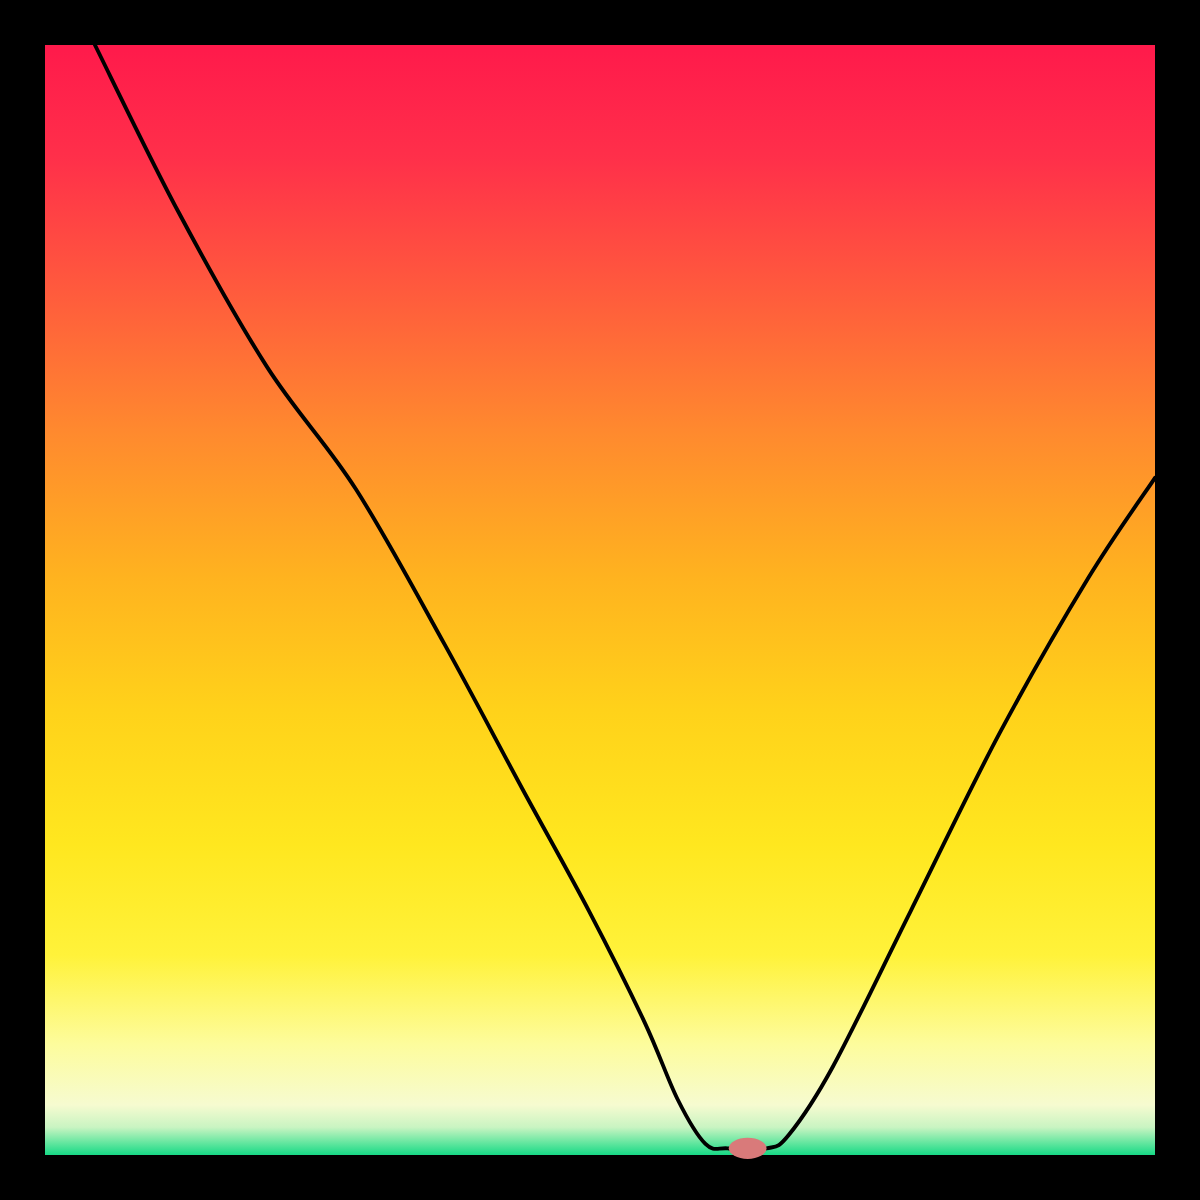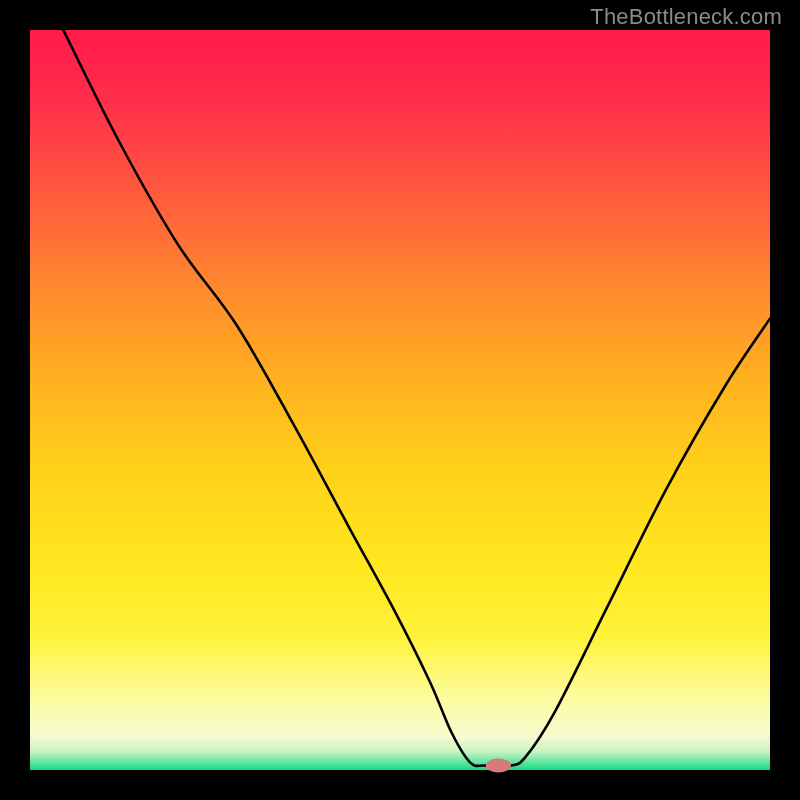--- a/index.html
+++ b/index.html
@@ -30,21 +30,20 @@
   svg {
     position: absolute;
     top: 0;
     left: 0;
   }
 </style>
 </head>
 <body>
 
 <div class="container">
-  <div class="watermark">TheBottleneck.com</div>
   <svg id="chart-svg" width="800" height="800" viewBox="0 0 800 800">
     <defs>
       <linearGradient id="bg-grad" x1="0" y1="0" x2="0" y2="1">
           <stop offset="0.00%" stop-color="#ff1a4b"></stop>
           <stop offset="10.00%" stop-color="#ff2f4a"></stop>
           <stop offset="22.00%" stop-color="#ff5a3d"></stop>
           <stop offset="35.00%" stop-color="#ff8a2e"></stop>
           <stop offset="48.00%" stop-color="#ffb31f"></stop>
           <stop offset="60.00%" stop-color="#ffd21a"></stop>
           <stop offset="72.00%" stop-color="#ffe71f"></stop>

